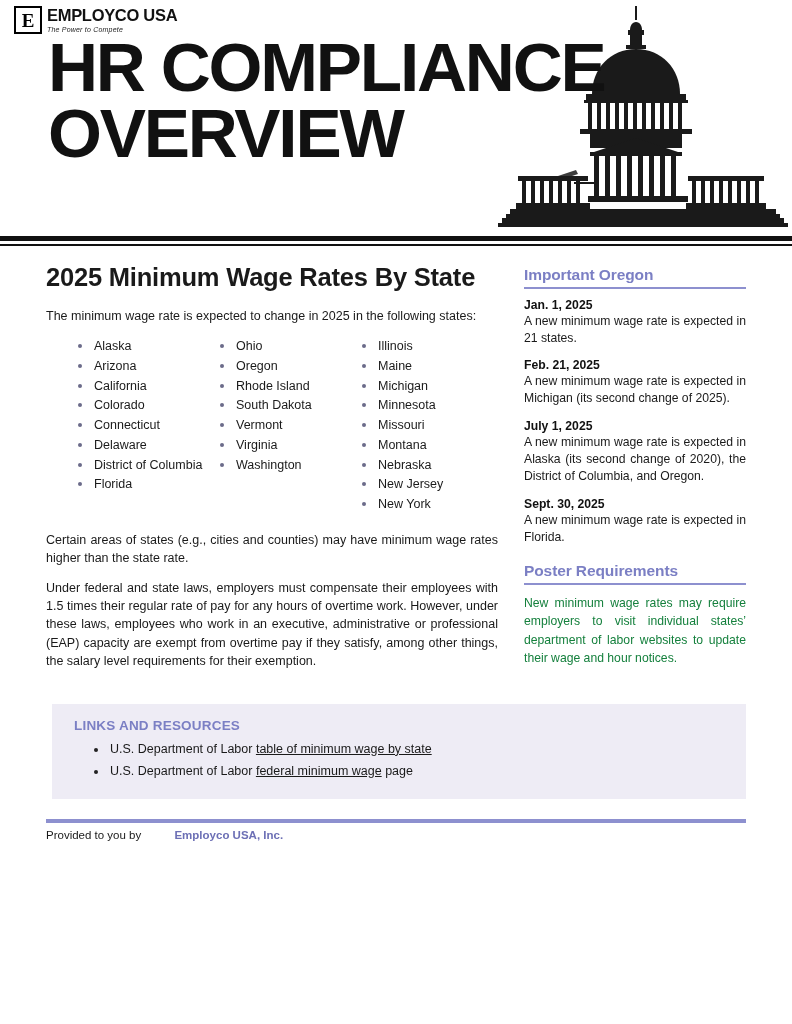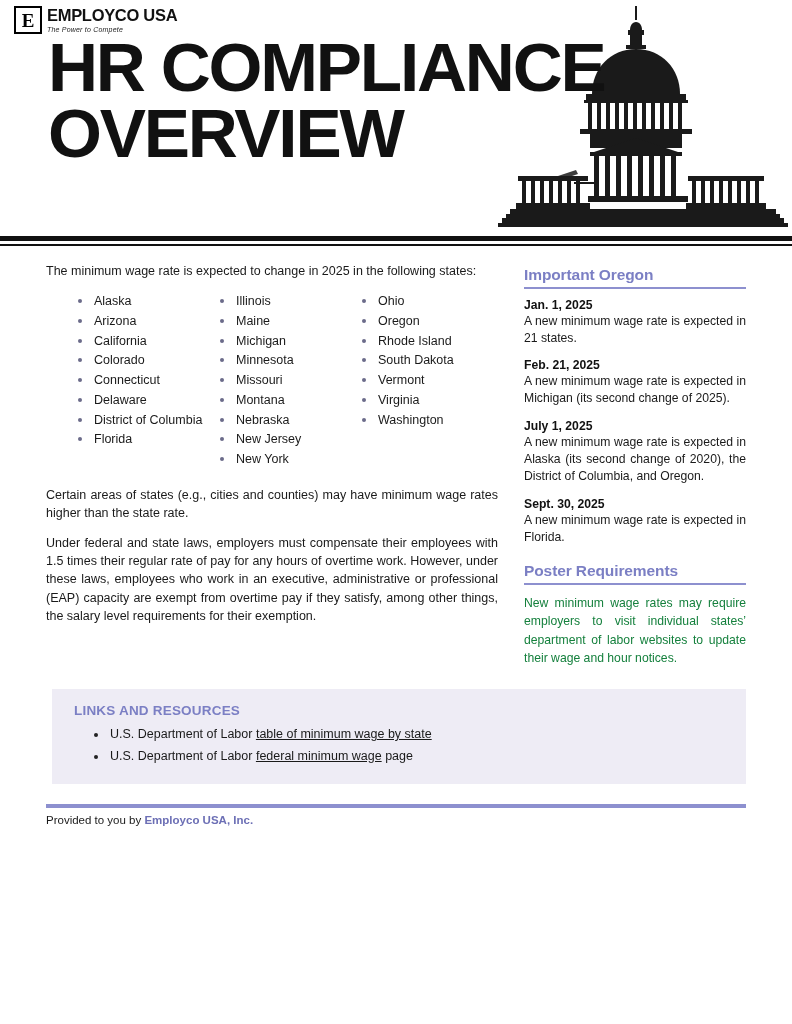--- a/index.html
+++ b/index.html
@@ -238,21 +238,21 @@
     margin: 20px 46px 0 46px;
     height: 4px;
     background: #8d90cf;
     width: 700px;
   }
   .footer {
     margin: 6px 46px 0 46px;
     font-size: 11.5px;
     color: #1a1a1a;
   }
-  .footer b { color: #6c6fb5; }
+  .footer b { color: #6c6fb5; margin-left: 30px; }
 </style>
 </head>
 <body>
 
 <div class="page">
 
   <div class="masthead">
 
     <div class="logo">
       <div class="logo-mark">E</div>
@@ -349,59 +349,60 @@
     </div>
   </div>
 
   <div class="rule-thick"></div>
   <div class="rule-gap"></div>
   <div class="rule-thin"></div>
 
   <div class="content">
 
     <div class="col-main">
+      <h1 class="doc-title">2025 Minimum Wage Rates By State</h1>
       <p class="body-text intro">The minimum wage rate is expected to change in 2025 in the following states:</p>
 
       <div class="states-wrap">
         <div class="states-col">
           <ul>
             <li>Alaska</li>
             <li>Arizona</li>
             <li>California</li>
             <li>Colorado</li>
             <li>Connecticut</li>
             <li>Delaware</li>
             <li>District of Columbia</li>
             <li>Florida</li>
           </ul>
         </div>
         <div class="states-col">
           <ul>
+            <li>Ohio</li>
+            <li>Oregon</li>
+            <li>Rhode Island</li>
+            <li>South Dakota</li>
+            <li>Vermont</li>
+            <li>Virginia</li>
+            <li>Washington</li>
+          </ul>
+        </div>
+        <div class="states-col">
+          <ul>
             <li>Illinois</li>
             <li>Maine</li>
             <li>Michigan</li>
             <li>Minnesota</li>
             <li>Missouri</li>
             <li>Montana</li>
             <li>Nebraska</li>
             <li>New Jersey</li>
             <li>New York</li>
           </ul>
         </div>
-        <div class="states-col">
-          <ul>
-            <li>Ohio</li>
-            <li>Oregon</li>
-            <li>Rhode Island</li>
-            <li>South Dakota</li>
-            <li>Vermont</li>
-            <li>Virginia</li>
-            <li>Washington</li>
-          </ul>
-        </div>
       </div>
 
       <p class="body-text">Certain areas of states (e.g., cities and counties) may have minimum wage rates higher than the state rate.</p>
       <p class="body-text">Under federal and state laws, employers must compensate their employees with 1.5 times their regular rate of pay for any hours of overtime work. However, under these laws, employees who work in an executive, administrative or professional (EAP) capacity are exempt from overtime pay if they satisfy, among other things, the salary level requirements for their exemption.</p>
     </div>
 
     <div class="col-side">
       <div class="side-head">Important Oregon</div>
       <div class="side-rule"></div>
 

